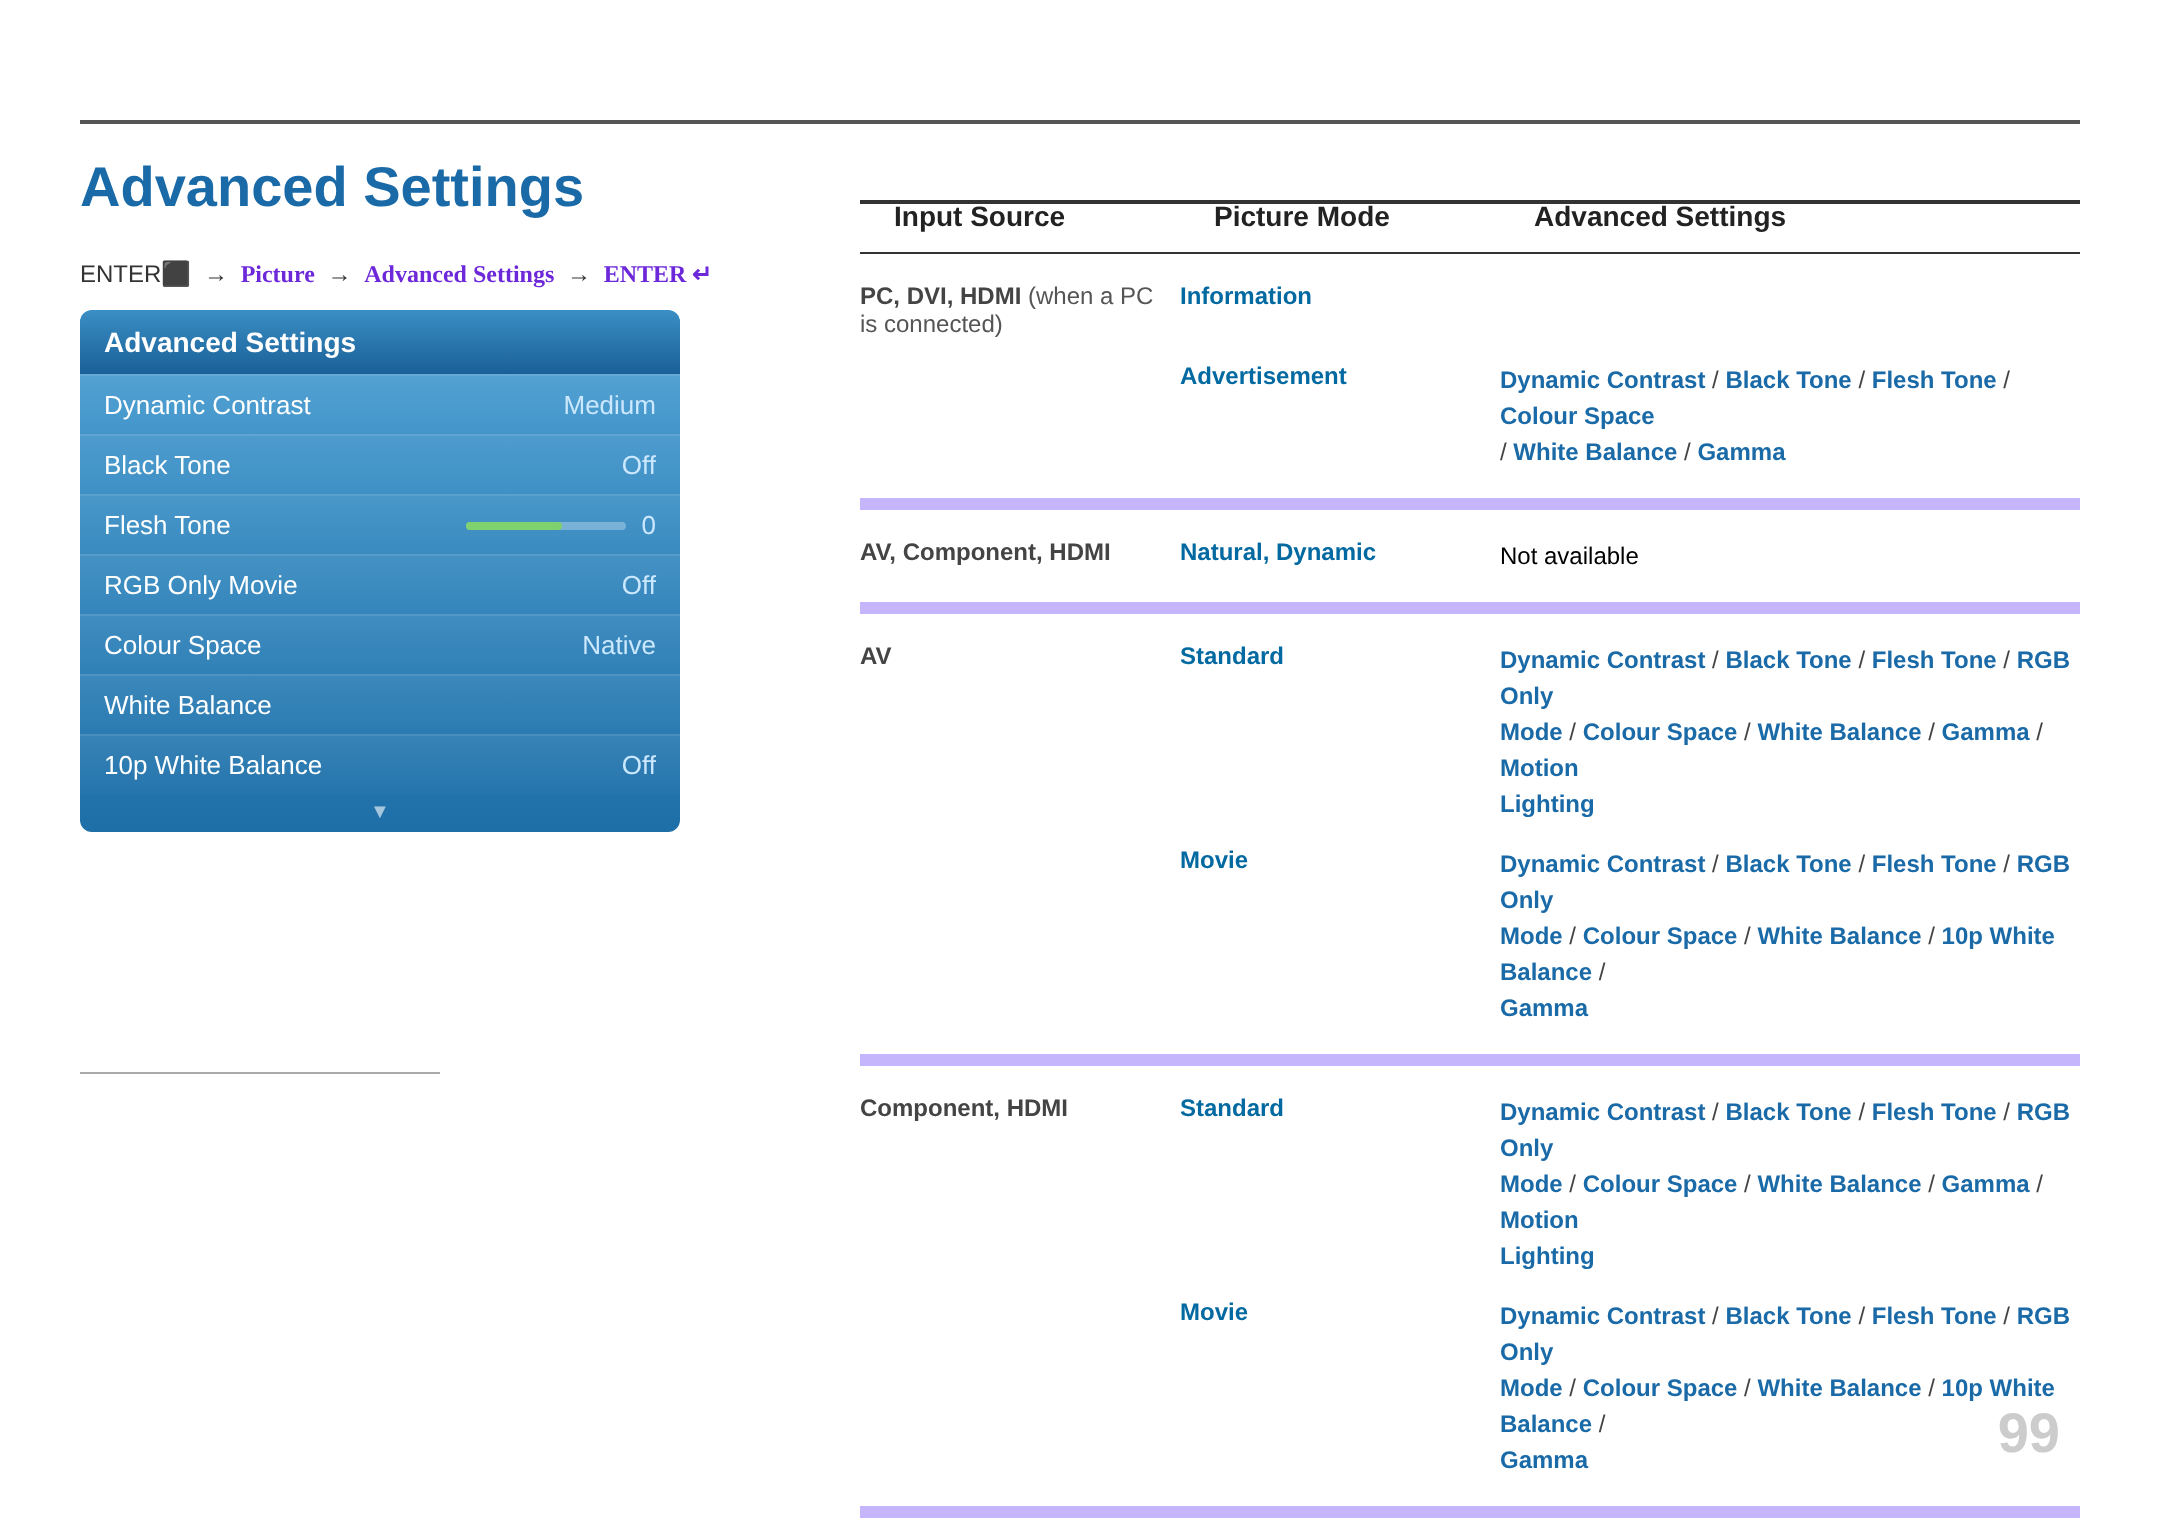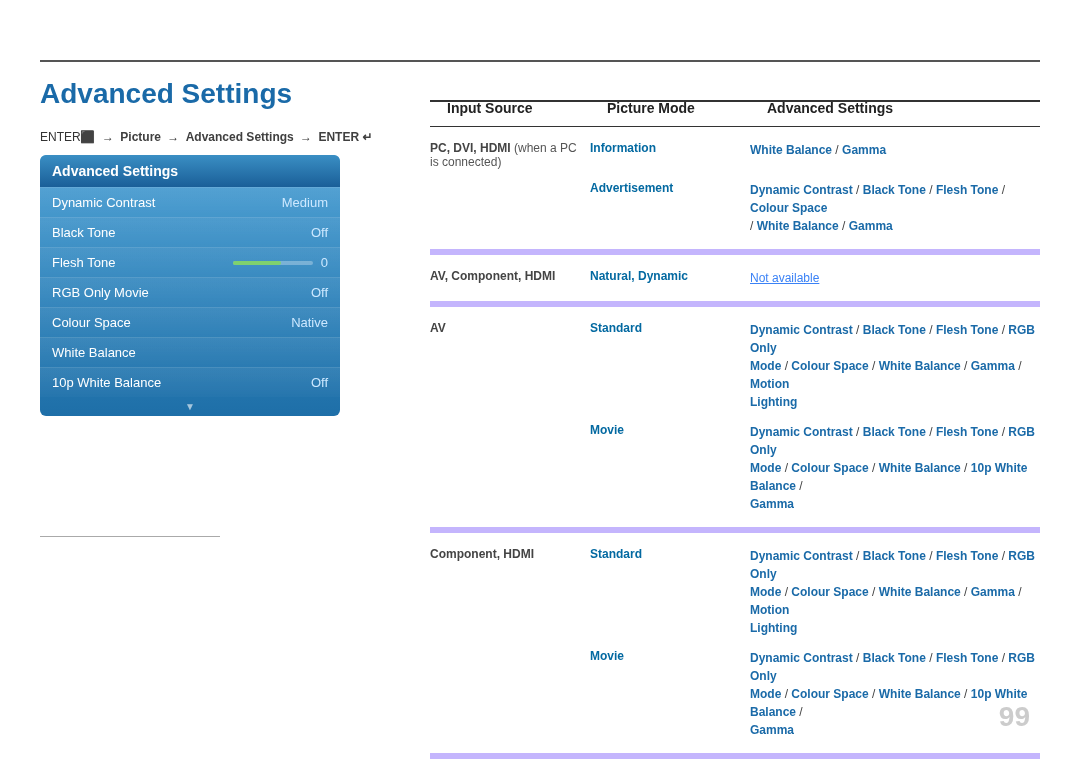--- a/index.html
+++ b/index.html
@@ -33,21 +33,21 @@
     }
 
     .breadcrumb {
       position: absolute;
       top: 130px;
       left: 40px;
       font-size: 12px;
       color: #333;
     }
     .breadcrumb .arrow { color: #333; margin: 0 3px; }
-    .breadcrumb .active { color: #404040; font-weight: bold; }
+    .breadcrumb .active { color: #6d28d9; font-weight: bold; font-family: Liberation Serif, serif; }
 
     
     .left-panel {
       position: absolute;
       top: 155px;
       left: 40px;
       width: 300px;
     }
 
     .panel-box {
@@ -167,21 +167,21 @@
       padding-right: 8px;
     }
 
     .cell-settings {
       font-size: 12px;
       color: #444;
       line-height: 1.5;
     }
 
     .cell-settings .hl { color: #1a6aa8; font-weight: bold; }
-    .cell-settings .not-available { color: #3b82f6; text-decoration: underline; }
+    .cell-settings .not-available { color: #000000; }
 
     
     .footnote {
       position: absolute;
       bottom: 220px;
       left: 40px;
       font-size: 11px;
       color: #666;
     }
 
@@ -282,23 +282,20 @@
   <div class="table-header">
     <div class="th">Input Source</div>
     <div class="th">Picture Mode</div>
     <div class="th">Advanced Settings</div>
   </div>
 
   <div class="table-row-group">
     <div class="table-row">
       <div class="cell-input">PC, DVI, HDMI <span style="font-weight:normal;color:#555;">(when a PC is connected)</span></div>
       <div class="cell-mode">Information</div>
-      <div class="cell-settings">
-        <span class="hl">White Balance</span> / <span class="hl">Gamma</span>
-      </div>
     </div>
     <div class="table-row">
       <div class="cell-input"></div>
       <div class="cell-mode">Advertisement</div>
       <div class="cell-settings">
         <span class="hl">Dynamic Contrast</span> / <span class="hl">Black Tone</span> / <span class="hl">Flesh Tone</span> / <span class="hl">Colour Space</span><br>/ <span class="hl">White Balance</span> / <span class="hl">Gamma</span>
       </div>
     </div>
   </div>
 

